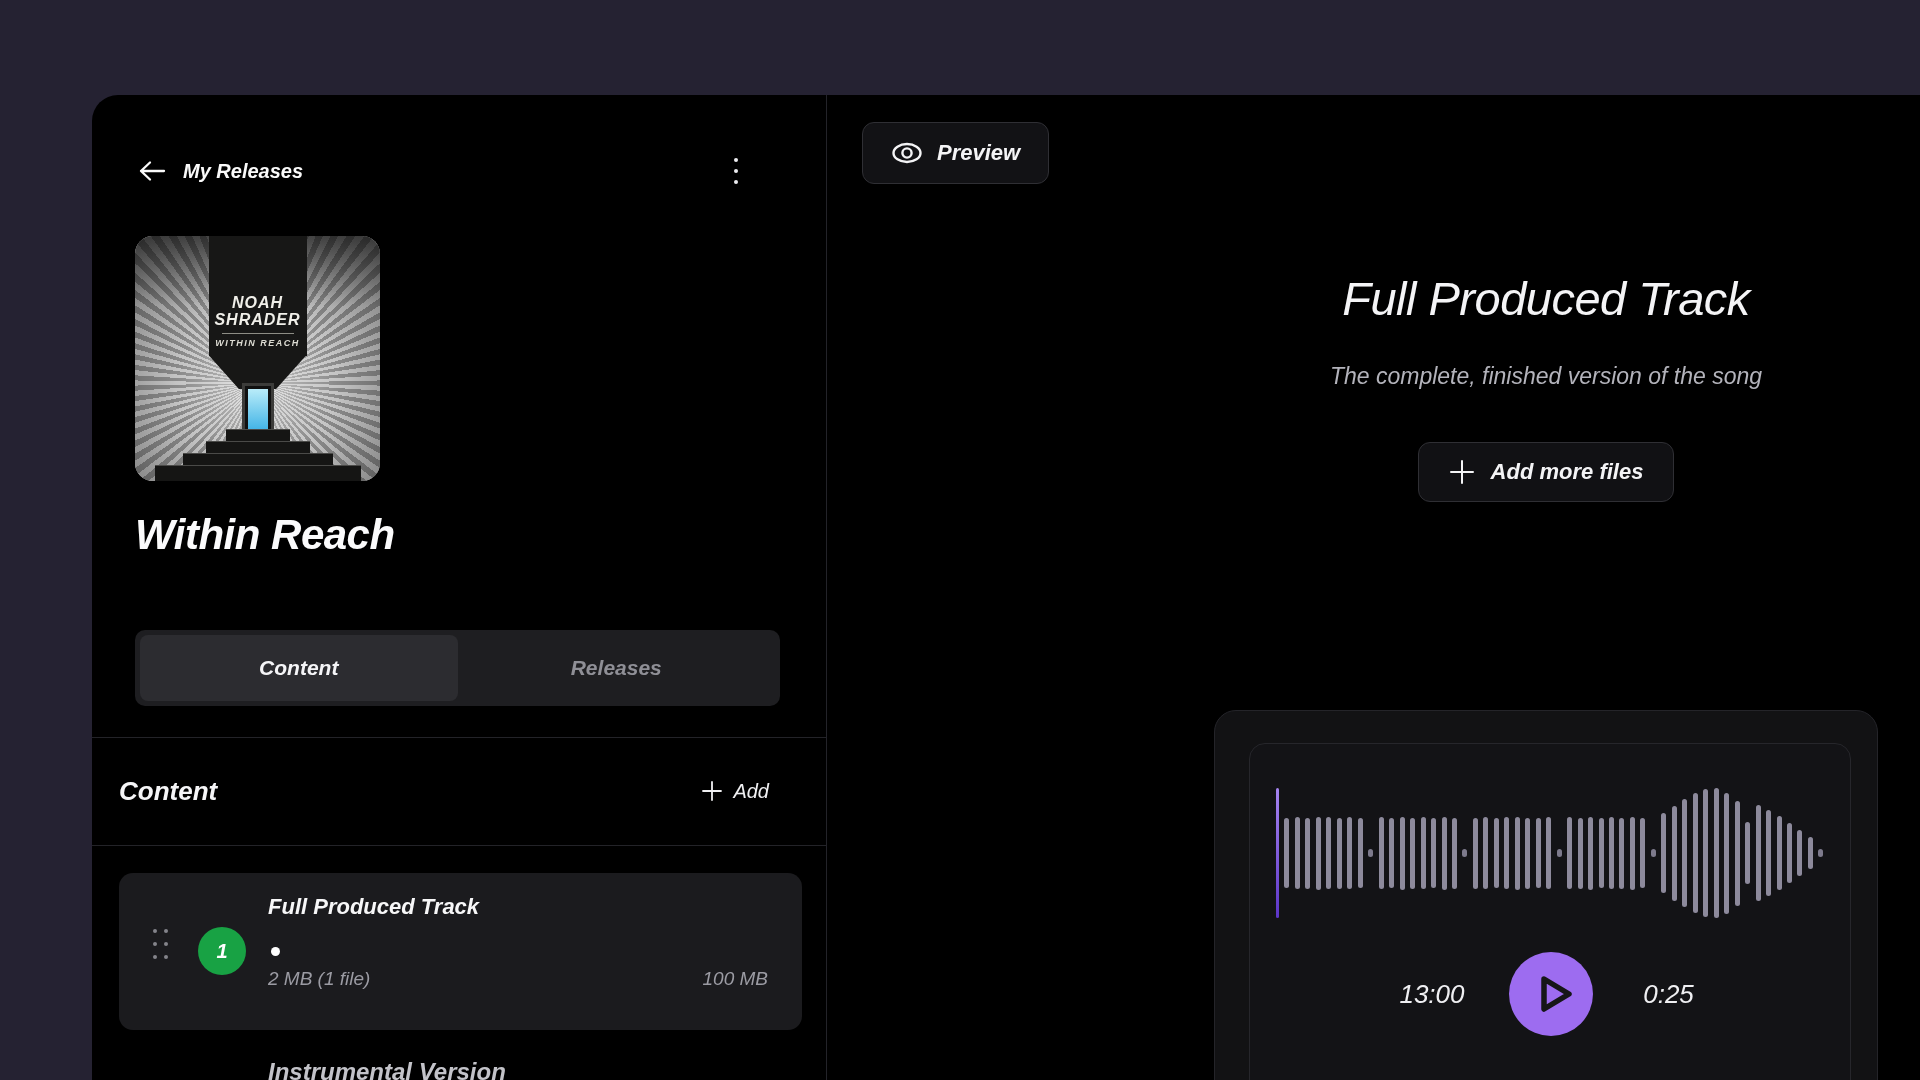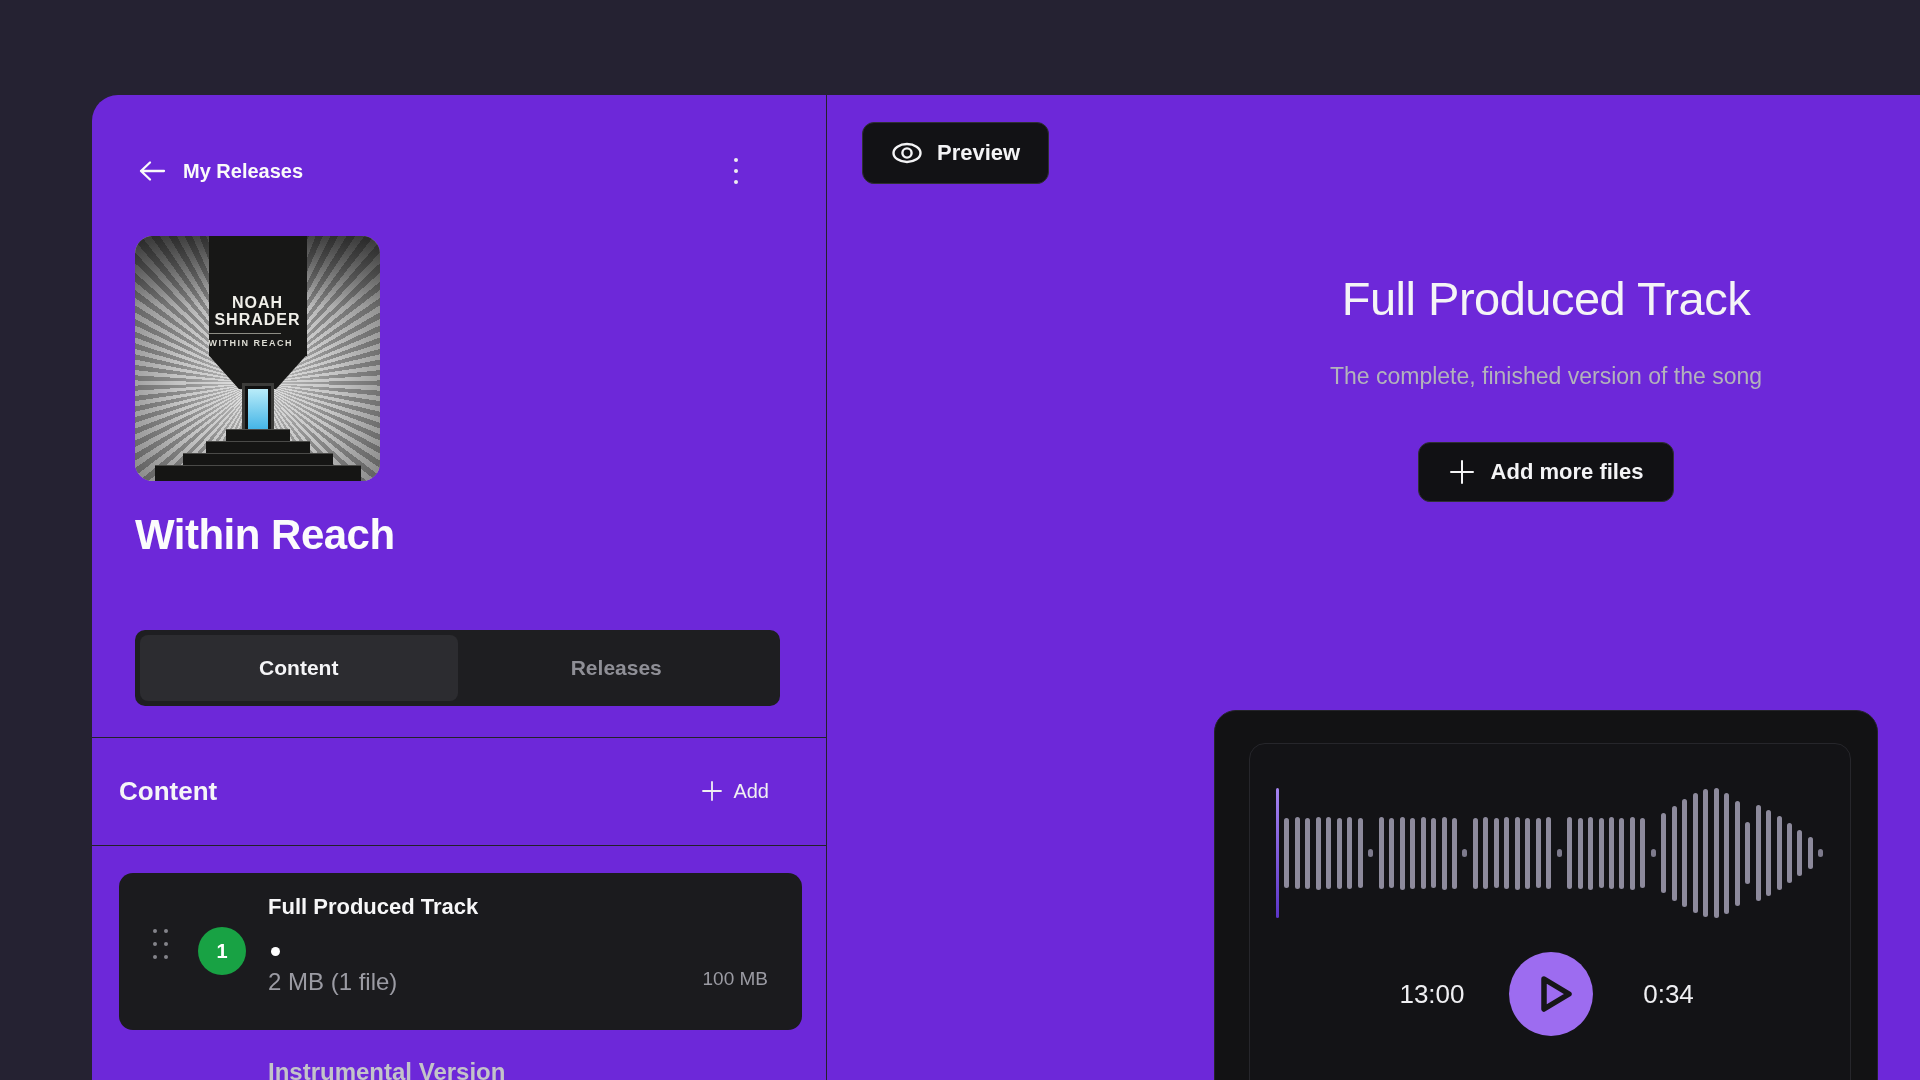--- a/index.html
+++ b/index.html
@@ -2,21 +2,21 @@
 <html><head>
 <meta charset="utf-8">
 <style>
   * { margin:0; padding:0; box-sizing:border-box; }
   html,body { width:1920px; height:1080px; overflow:hidden; background:#252232;
               font-family:"Liberation Sans", sans-serif; color:#f2f2f4; }
   .page { position:relative; width:1920px; height:1080px; }
 
   
   .panel { position:absolute; left:92px; top:95px; right:0; bottom:0;
-           background:#6d28d9; border-radius:26px 0 0 0; }
+           background:#000000; border-radius:26px 0 0 0;font-style:italic; }
 
   
   .left-col { position:absolute; left:0; top:0; bottom:0; width:735px;
               border-right:1px solid #232329; }
 
   .lp-header { position:absolute; left:43px; right:45px; top:52px; height:48px;
                display:flex; align-items:center; }
   .back-btn { display:flex; align-items:center; justify-content:center;
               width:34px; height:34px; cursor:pointer; }
   .lp-title { margin-left:14px; font-size:20px; font-weight:700; color:#fafafa; }
@@ -31,21 +31,21 @@
   .art-rays { position:absolute; inset:0;
       background:repeating-conic-gradient(from 0deg at 50% 60%,
         #c4c4c4 0deg 2.4deg, #8a8a8a 2.4deg 4.8deg); }
   .art-glow { position:absolute; inset:0;
       background:radial-gradient(circle at 50% 60%, rgba(255,255,255,.55) 0%,
         rgba(255,255,255,0) 42%, rgba(0,0,0,.45) 100%); }
   .art-topshade { position:absolute; left:0; right:0; top:0; height:70px;
       background:linear-gradient(rgba(10,10,10,.55), rgba(10,10,10,0)); }
   .art-tower { position:absolute; left:50%; transform:translateX(-50%);
       top:0; width:98px; height:120px; background:#171716;
-      display:flex; flex-direction:column; justify-content:flex-end;
+      display:flex; flex-direction:column; align-items:center; justify-content:flex-end;
       padding-bottom:8px; }
   .art-artist { font-size:16px; line-height:17px; font-weight:800; letter-spacing:1px;
       color:#f0efe9; text-align:center; }
   .art-sep { width:72px; height:1px; background:#8d8d85; margin:5px 0 4px; }
   .art-release { font-size:9px; font-weight:700; letter-spacing:1.5px; color:#dcdbd2; }
   .art-funnel { position:absolute; left:50%; transform:translateX(-50%);
       top:119px; width:98px; height:34px; background:#171716;
       clip-path:polygon(0 0, 100% 0, 69% 100%, 31% 100%); }
   .art-door { position:absolute; left:50%; transform:translateX(-50%);
       top:150px; width:26px; height:46px;
@@ -83,21 +83,21 @@
       display:grid; grid-template-columns:repeat(2, 4px); grid-auto-rows:4px;
       gap:9px 7px; cursor:grab; }
   .drag-handle i { width:4px; height:4px; border-radius:50%; background:#84848b; }
   .num-badge { position:absolute; left:79px; top:54px; width:48px; height:48px;
       border-radius:50%; background:#18a244; display:flex; align-items:center;
       justify-content:center; font-size:20px; font-weight:700; color:#fff; }
   .t-title { position:absolute; left:149px; top:21px; font-size:22px; font-weight:700;
       color:#f7f7f8; }
   .t-dot { position:absolute; left:152px; top:74px; width:9px; height:9px;
       border-radius:50%; background:#fff; }
-  .t-size { position:absolute; left:149px; top:95px; font-size:24px; color:#9b9ba3; }
+  .t-size { position:absolute; left:149px; top:95px; font-size:19px; color:#9b9ba3; }
   .t-limit { position:absolute; right:34px; top:95px; font-size:19px; color:#9b9ba3; }
 
   .track2-title { position:absolute; left:176px; top:963px; font-size:24px;
       font-weight:600; color:#c3c3c9; }
 
   
   .right-col { position:absolute; left:736px; top:0; right:0; bottom:0; }
 
   .preview-btn { position:absolute; left:34px; top:27px; height:62px;
       display:flex; align-items:center; gap:14px; padding:0 28px;
@@ -298,21 +298,21 @@
                 <div class="wbar" style="height: 32px;"></div>
                 <div class="wbar wdot" style="height: 8px;"></div>
               </div>
             <div class="controls">
               <span class="time" style="text-align:right;">13:00</span>
               <div class="play-btn">
                 <svg width="84" height="84" viewBox="0 0 84 84">
                   <path d="M35 27 L60 42 L35 57 Z" fill="none" stroke="#161618" stroke-width="5.5" stroke-linejoin="round"></path>
                 </svg>
               </div>
-              <span class="time">0:34</span>
+              <span class="time">0:25</span>
             </div>
           </div>
         </div>
       </div>
 
     </div>
   </div>
 </div>
 
 </body></html>

